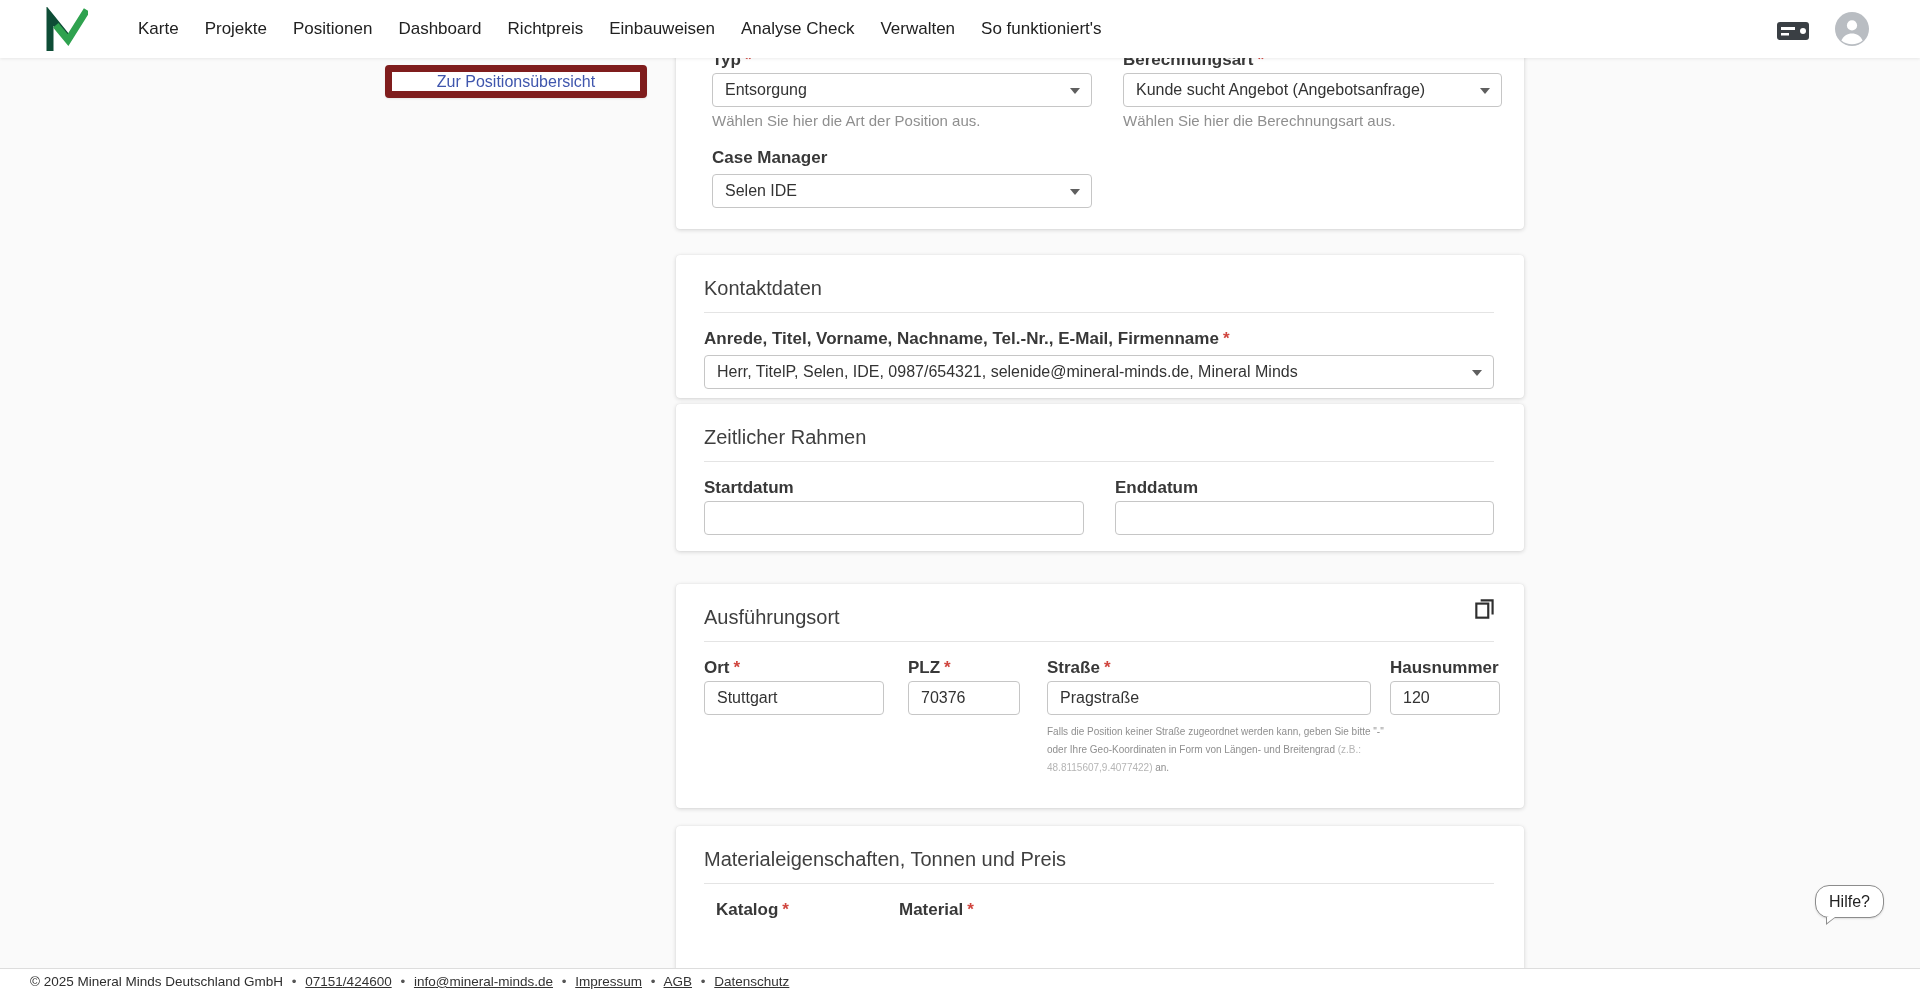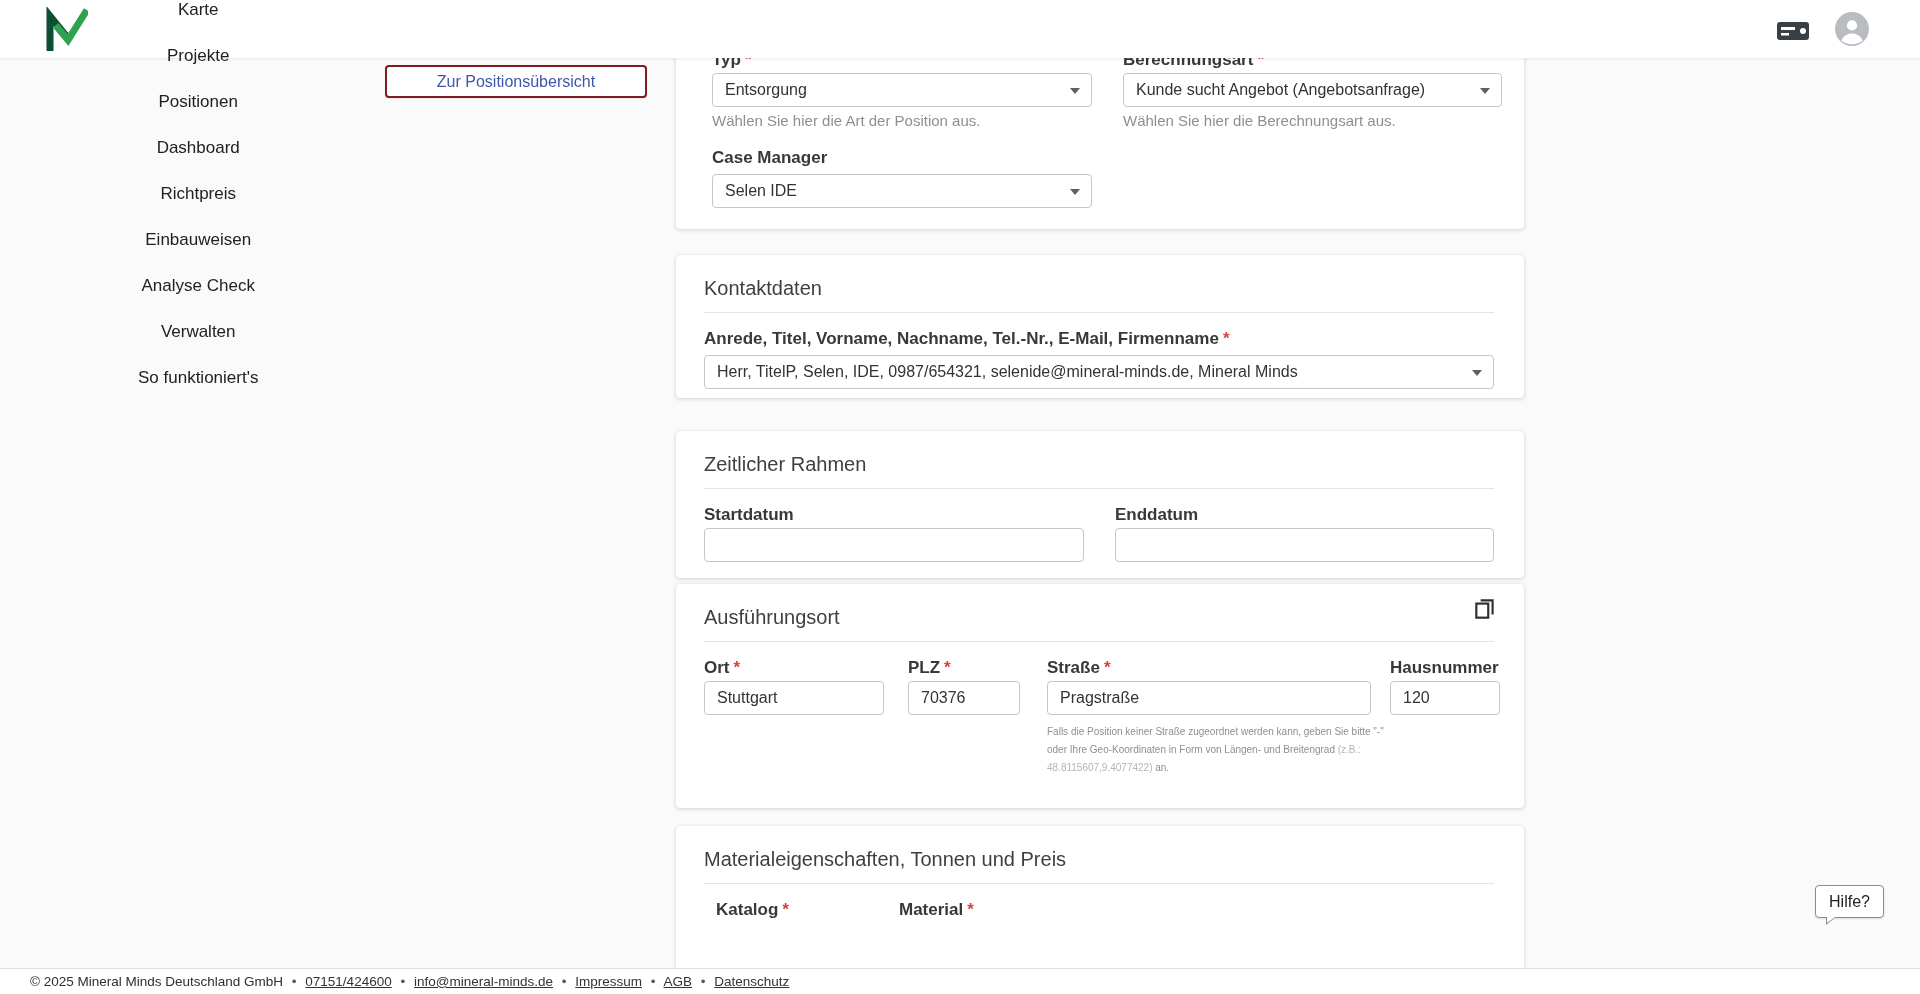--- a/index.html
+++ b/index.html
@@ -3,28 +3,28 @@
 <meta charset="utf-8">
 <style>
   * { box-sizing: border-box; }
   html,body { margin:0; padding:0; width:1920px; height:994px; overflow:hidden;
     font-family:"Liberation Sans", sans-serif; background:#fafafa; position:relative; }
 
   
   .topnav { position:absolute; top:0; left:0; width:1920px; height:58px; background:#fff;
     box-shadow:0 1px 3px rgba(0,0,0,0.08); z-index:20; }
   .logo { position:absolute; left:44px; top:7px; width:44px; height:44px; cursor:pointer; }
-  .nav-items { position:absolute; left:138px; top:0; height:58px; display:flex; align-items:center; gap:26px;flex-direction:column; }
+  .nav-items { position:absolute; left:138px; top:0; height:58px; display:flex; align-items:center; gap:26px; }
   .nav-item { font-size:17px; color:#212121; cursor:pointer; white-space:nowrap; }
   .hdr-icon1 { position:absolute; left:1776px; top:20px; cursor:pointer; }
   .hdr-avatar { position:absolute; left:1835px; top:12px; width:34px; height:34px; cursor:pointer; }
 
   
   .back-btn { position:absolute; left:385px; top:65px; width:262px; height:33px; background:#fff;
-    border:2px solid #7f1d1d; border-radius:4px; color:#3f56ad; font-size:16px;
+    border:7px solid #7f1d1d; border-radius:4px; color:#3f56ad; font-size:16px;
     font-family:"Liberation Sans",sans-serif; display:flex; align-items:center; justify-content:center;
     cursor:pointer; z-index:5; box-shadow:0 1px 2px rgba(0,0,0,0.08); }
 
   
   .card { position:absolute; left:676px; width:848px; background:#fff; border-radius:4px;
     box-shadow:0 1px 4px rgba(0,0,0,0.16), 0 0 1px rgba(0,0,0,0.1);
     padding:22px 30px 24px 28px; z-index:1; }
   .card-title { font-size:20px; color:#3f3f3f; padding-bottom:12px; border-bottom:1px solid #e4e4e4; }
 
   .lbl { font-size:17px; font-weight:bold; color:#383838; white-space:nowrap; }
@@ -45,42 +45,42 @@
   .two-col { position:relative; }
   .col-a { position:absolute; left:0; width:380px; }
   .col-b { position:absolute; left:411px; width:379px; }
 
   
   .card-position { top:12px; height:217px; padding-top:38px;padding-left:36px; }
 
   
   .card-kontakt { top:255px; height:143px; }
   
-  .card-zeit { top:431px; height:147px; }
+  .card-zeit { top:404px; height:147px; }
   
   .card-ort { top:584px; height:224px; }
   .copy-icon { position:absolute; right:26px; top:12px; cursor:pointer; }
   .row4 { position:relative; }
   .c1 { position:absolute; left:0; width:180px; }
   .c2 { position:absolute; left:204px; width:112px; }
   .c3 { position:absolute; left:343px; width:324px; }
   .c4 { position:absolute; left:686px; width:110px; }
   .geo-helper { margin-left:343px; width:348px; margin-top:8px; line-height:18px; font-size:10px; }
 
   
   .card-material { top:826px; height:170px; }
   .m1 { position:absolute; left:12px; width:152px; }
   .m2 { position:absolute; left:195px; width:311px; }
   .edit-btn { position:absolute; left:560px; top:0; width:228px; height:34px; background:#3f56ad;
     color:#fff; border:none; border-radius:4px; font-size:14px; font-family:"Liberation Sans",sans-serif;
     cursor:pointer; white-space:nowrap; }
 
   
   .help-btn { position:absolute; left:1815px; top:885px; width:69px; height:33px; background:#fff;
-    border:1px solid #8c8c8c; border-radius:4px; display:flex; align-items:center; justify-content:center;
+    border:1px solid #8c8c8c; border-radius:14px; display:flex; align-items:center; justify-content:center;
     font-size:16px; color:#222; cursor:pointer; z-index:25; box-shadow:0 1px 2px rgba(0,0,0,0.12); }
   .help-btn::before { content:""; position:absolute; left:10px; bottom:-8px; width:0; height:0;
     border-top:8px solid #8c8c8c; border-right:10px solid transparent; }
   .help-btn::after { content:""; position:absolute; left:11px; bottom:-6px; width:0; height:0;
     border-top:6px solid #fff; border-right:8px solid transparent; }
 
   
   .footer { position:absolute; left:0; top:968px; width:1920px; height:26px; background:#fff;
     border-top:1px solid #ddd; z-index:30; display:flex; align-items:center; justify-content:space-between;
     padding:0 24px 0 30px; font-size:13.5px; color:#2e2e2e; }

